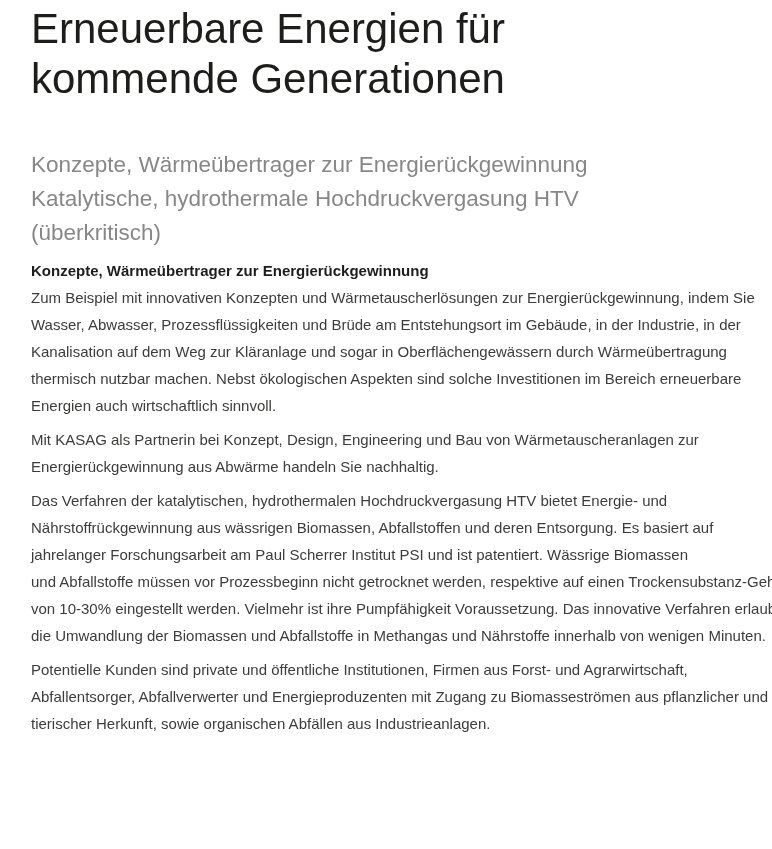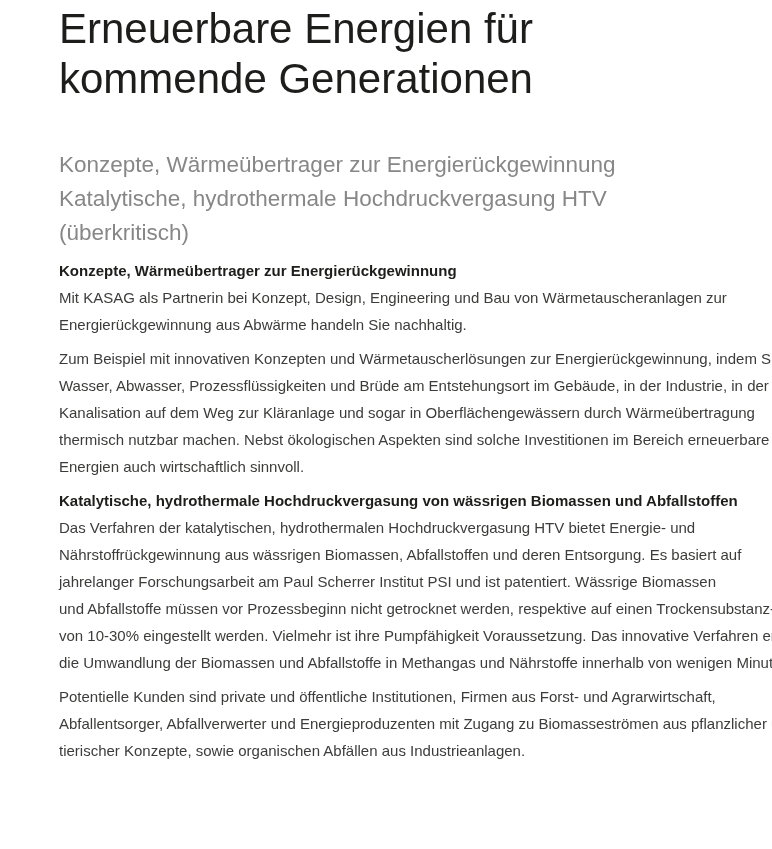--- a/index.html
+++ b/index.html
@@ -10,23 +10,22 @@
   body {
     width: 772px;
     height: 849px;
     overflow: hidden;
     font-family: "Liberation Sans", sans-serif;
   }
   .page {
     box-sizing: border-box;
     width: 696px;
     height: 849px;
-    padding: 4px 20px 0 23px;
+    padding: 4px 20px 0 31px;
     background: #ffffff;
-    margin-left: 36px;
   }
   .page-title {
     margin: 0;
     font-size: 42px;
     line-height: 50px;
     font-weight: 400;
     letter-spacing: 0;
     color: #1d1d1b;
     white-space: pre;
   }
@@ -68,35 +67,34 @@
   <h1 class="page-title">Erneuerbare Energien für
 kommende Generationen</h1>
 
   <h2 class="page-subtitle">Konzepte, Wärmeübertrager zur Energierückgewinnung
 Katalytische, hydrothermale Hochdruckvergasung HTV
 (überkritisch)</h2>
 
 
   <section>
     <h3 class="section-heading">Konzepte, Wärmeübertrager zur Energierückgewinnung</h3>
-    <p class="body-text">Mit KASAG als Partnerin bei Konzept, Design, Engineering und Bau von Wärmetauscheranlagen zur
-Energierückgewinnung aus Abwärme handeln Sie nachhaltig.</p>
     <p class="body-text">Zum Beispiel mit innovativen Konzepten und Wärmetauscherlösungen zur Energierückgewinnung, indem Sie
 Wasser, Abwasser, Prozessflüssigkeiten und Brüde am Entstehungsort im Gebäude, in der Industrie, in der
 Kanalisation auf dem Weg zur Kläranlage und sogar in Oberflächengewässern durch Wärmeübertragung
 thermisch nutzbar machen. Nebst ökologischen Aspekten sind solche Investitionen im Bereich erneuerbare
 Energien auch wirtschaftlich sinnvoll.</p>
+    <p class="body-text">Mit KASAG als Partnerin bei Konzept, Design, Engineering und Bau von Wärmetauscheranlagen zur
+Energierückgewinnung aus Abwärme handeln Sie nachhaltig.</p>
   </section>
 
   <section>
-    <h3 class="section-heading">Katalytische, hydrothermale Hochdruckvergasung von wässrigen Biomassen und Abfallstoffen</h3>
     <p class="body-text">Das Verfahren der katalytischen, hydrothermalen Hochdruckvergasung HTV bietet Energie- und
 Nährstoffrückgewinnung aus wässrigen Biomassen, Abfallstoffen und deren Entsorgung. Es basiert auf
 jahrelanger Forschungsarbeit am Paul Scherrer Institut PSI und ist patentiert. Wässrige Biomassen
 und Abfallstoffe müssen vor Prozessbeginn nicht getrocknet werden, respektive auf einen Trockensubstanz-Gehalt
 von 10-30% eingestellt werden. Vielmehr ist ihre Pumpfähigkeit Voraussetzung. Das innovative Verfahren erlaubt
 die Umwandlung der Biomassen und Abfallstoffe in Methangas und Nährstoffe innerhalb von wenigen Minuten.</p>
     <p class="body-text">Potentielle Kunden sind private und öffentliche Institutionen, Firmen aus Forst- und Agrarwirtschaft,
 Abfallentsorger, Abfallverwerter und Energieproduzenten mit Zugang zu Biomasseströmen aus pflanzlicher und
-tierischer Konzepte, sowie organischen Abfällen aus Industrieanlagen.</p>
+tierischer Herkunft, sowie organischen Abfällen aus Industrieanlagen.</p>
   </section>
 
 </main>
 
 </body></html>

